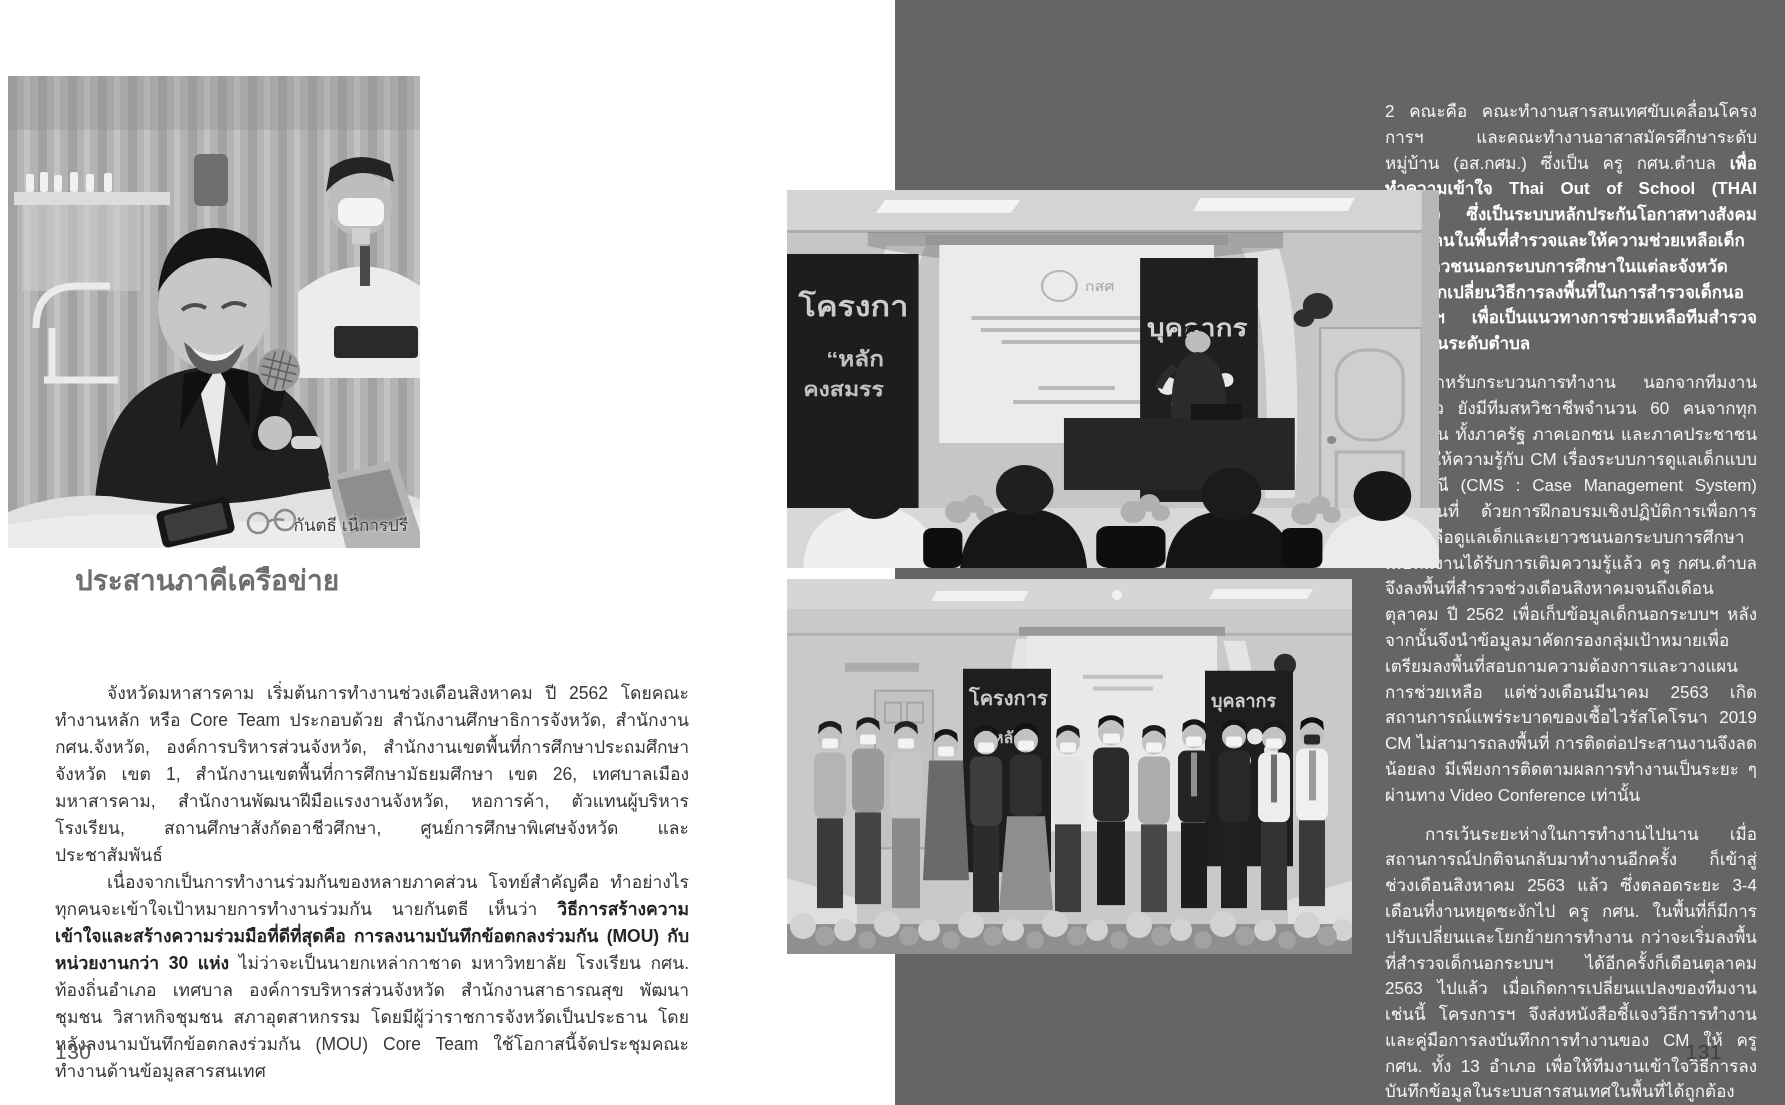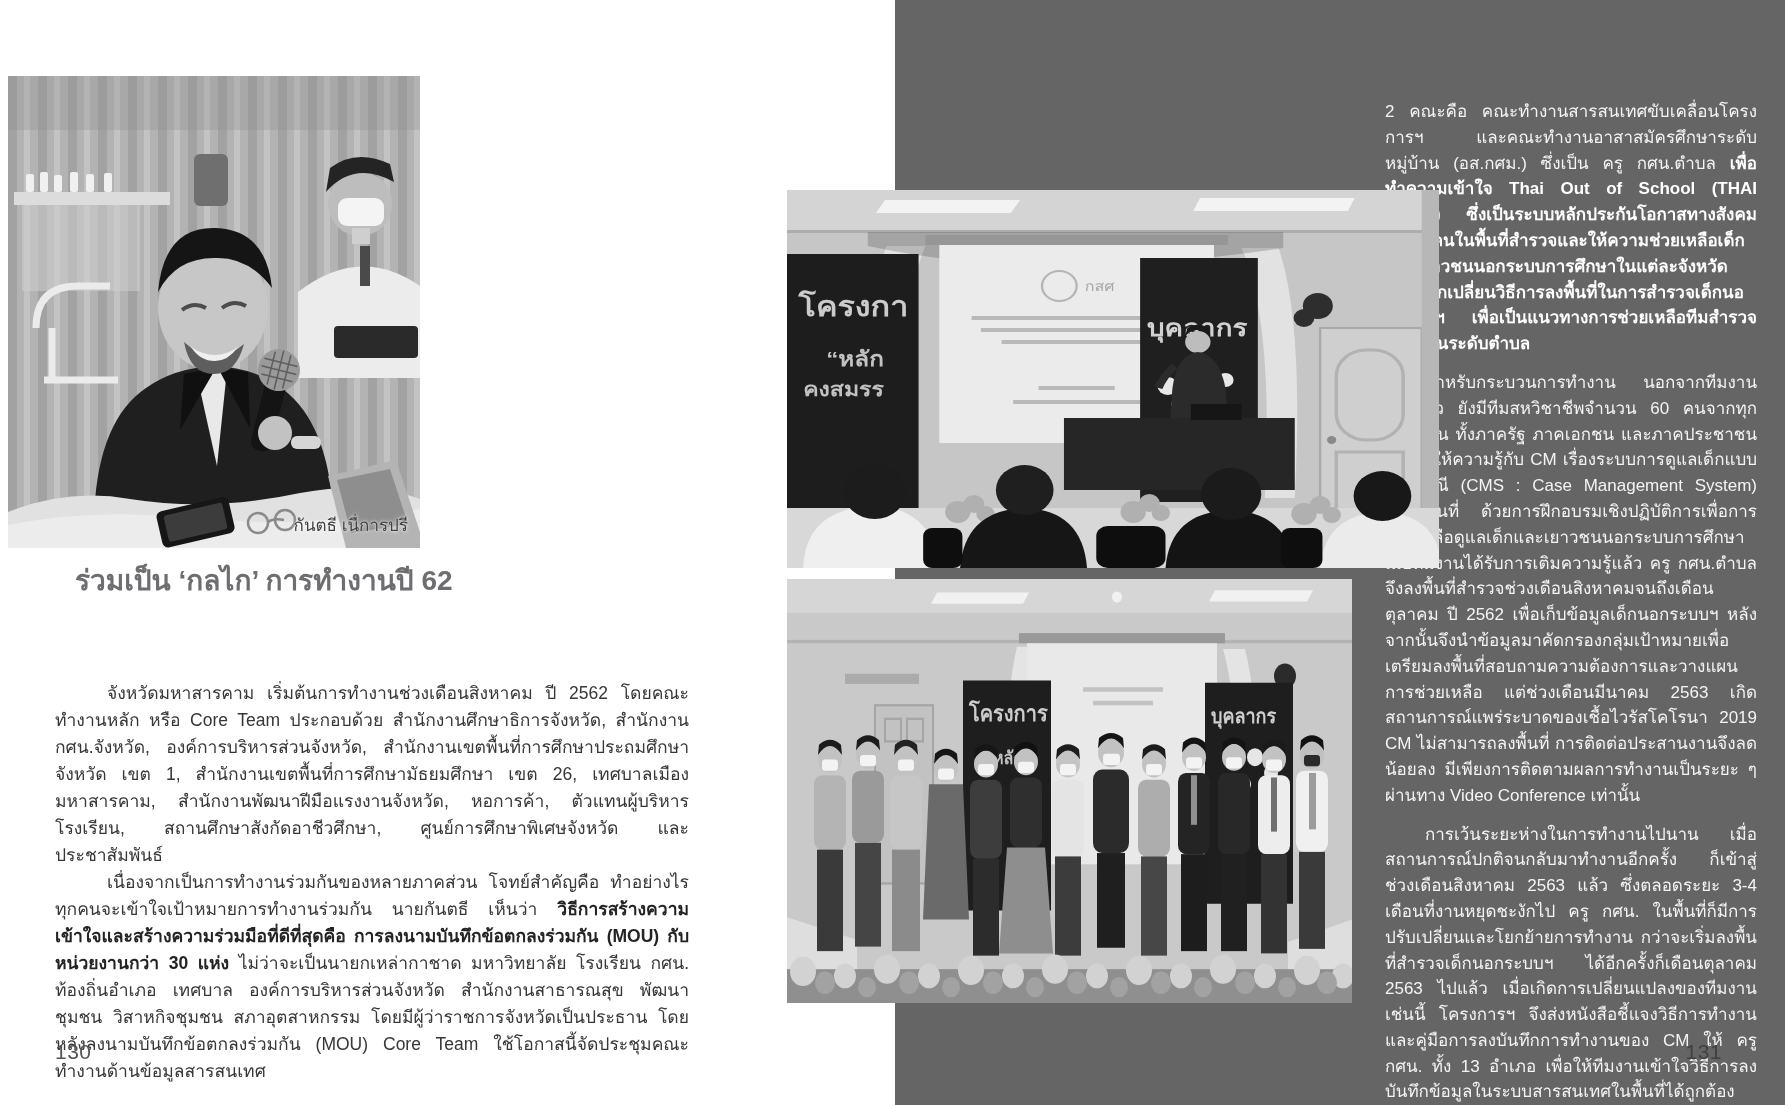--- a/index.html
+++ b/index.html
@@ -37,21 +37,21 @@
   .body-right{
     position:absolute;left:1372px;top:86px;width:398px;
     font-size:17px;line-height:25.8px;color:#f4f4f4;
     text-align:justify;overflow-wrap:anywhere;
   }
   .body-right p{margin:13px;}
   .body-right p.indent{text-indent:40px;}
   .body-right b{font-weight:700;color:#ffffff;}
   
   .photo1{position:absolute;left:787px;top:190px;width:652px;height:378px;margin:0;}
-  .photo2{position:absolute;left:787px;top:579px;width:565px;height:424px;margin:0;text-align:right;}
+  .photo2{position:absolute;left:787px;top:579px;width:565px;height:375px;margin:0;text-align:right;}
   .photo1 svg,.photo2 svg{display:block;width:100%;height:100%;}
   
   .pagenum{position:absolute;font-size:21px;letter-spacing:.5px;}
   .pagenum.pn-left{left:55px;top:1040px;color:#55565a;}
   .pagenum.pn-right{right:63px;top:1040px;color:#404040;}
   svg text{font-family:"Liberation Sans",sans-serif;}
 </style>
 </head>
 <body>
 
@@ -135,21 +135,21 @@
 
       <g>
         <path d="M320 400 l68 -16 l24 72 v16 h-74 z" fill="#b4b4b4"></path>
         <path d="M329 404 l53 -11 l18 55 l-57 9 z" fill="#8e8e8e"></path>
       </g>
     </svg>
     <figcaption>กันตธี เนื่การปรี</figcaption>
   </figure>
 
   <div class="headline">
-    <div>ร่วมเป็น ‘กลไก’ การทำงานปี 62</div>
+    <div>ประสานภาคีเครือข่าย</div>
   </div>
 
   <div class="body-left">
       <p class="indent"><span>จังหวัดมหาสารคาม เริ่มต้นการทำงานช่วงเดือนสิงหาคม ปี 2562 โดยคณะทำงานหลัก หรือ Core Team ประกอบด้วย สำนักงานศึกษาธิการจังหวัด, สำนักงาน กศน.จังหวัด, องค์การบริหารส่วนจังหวัด, สำนักงานเขตพื้นที่การศึกษาประถมศึกษาจังหวัด เขต 1, สำนักงานเขตพื้นที่การศึกษามัธยมศึกษา เขต 26, เทศบาลเมืองมหาสารคาม, สำนักงานพัฒนาฝีมือแรงงานจังหวัด, หอการค้า, ตัวแทนผู้บริหารโรงเรียน, สถานศึกษาสังกัดอาชีวศึกษา, ศูนย์การศึกษาพิเศษจังหวัด และประชาสัมพันธ์</span></p>
       <p class="indent"><span>เนื่องจากเป็นการทำงานร่วมกันของหลายภาคส่วน โจทย์สำคัญคือ ทำอย่างไรทุกคนจะเข้าใจเป้าหมายการทำงานร่วมกัน นายกันตธี เห็นว่า </span><b>วิธีการสร้างความเข้าใจและสร้างความร่วมมือที่ดีที่สุดคือ การลงนามบันทึกข้อตกลงร่วมกัน (MOU) กับหน่วยงานกว่า 30 แห่ง </b><span>ไม่ว่าจะเป็นนายกเหล่ากาชาด มหาวิทยาลัย โรงเรียน กศน. ท้องถิ่นอำเภอ เทศบาล องค์การบริหารส่วนจังหวัด สำนักงานสาธารณสุข พัฒนาชุมชน วิสาหกิจชุมชน สภาอุตสาหกรรม โดยมีผู้ว่าราชการจังหวัดเป็นประธาน โดยหลังลงนามบันทึกข้อตกลงร่วมกัน (MOU) Core Team ใช้โอกาสนี้จัดประชุมคณะทำงานด้านข้อมูลสารสนเทศ</span></p>
     </div>
 
   <div class="pagenum pn-left">130</div>
 
   <div class="body-right">

